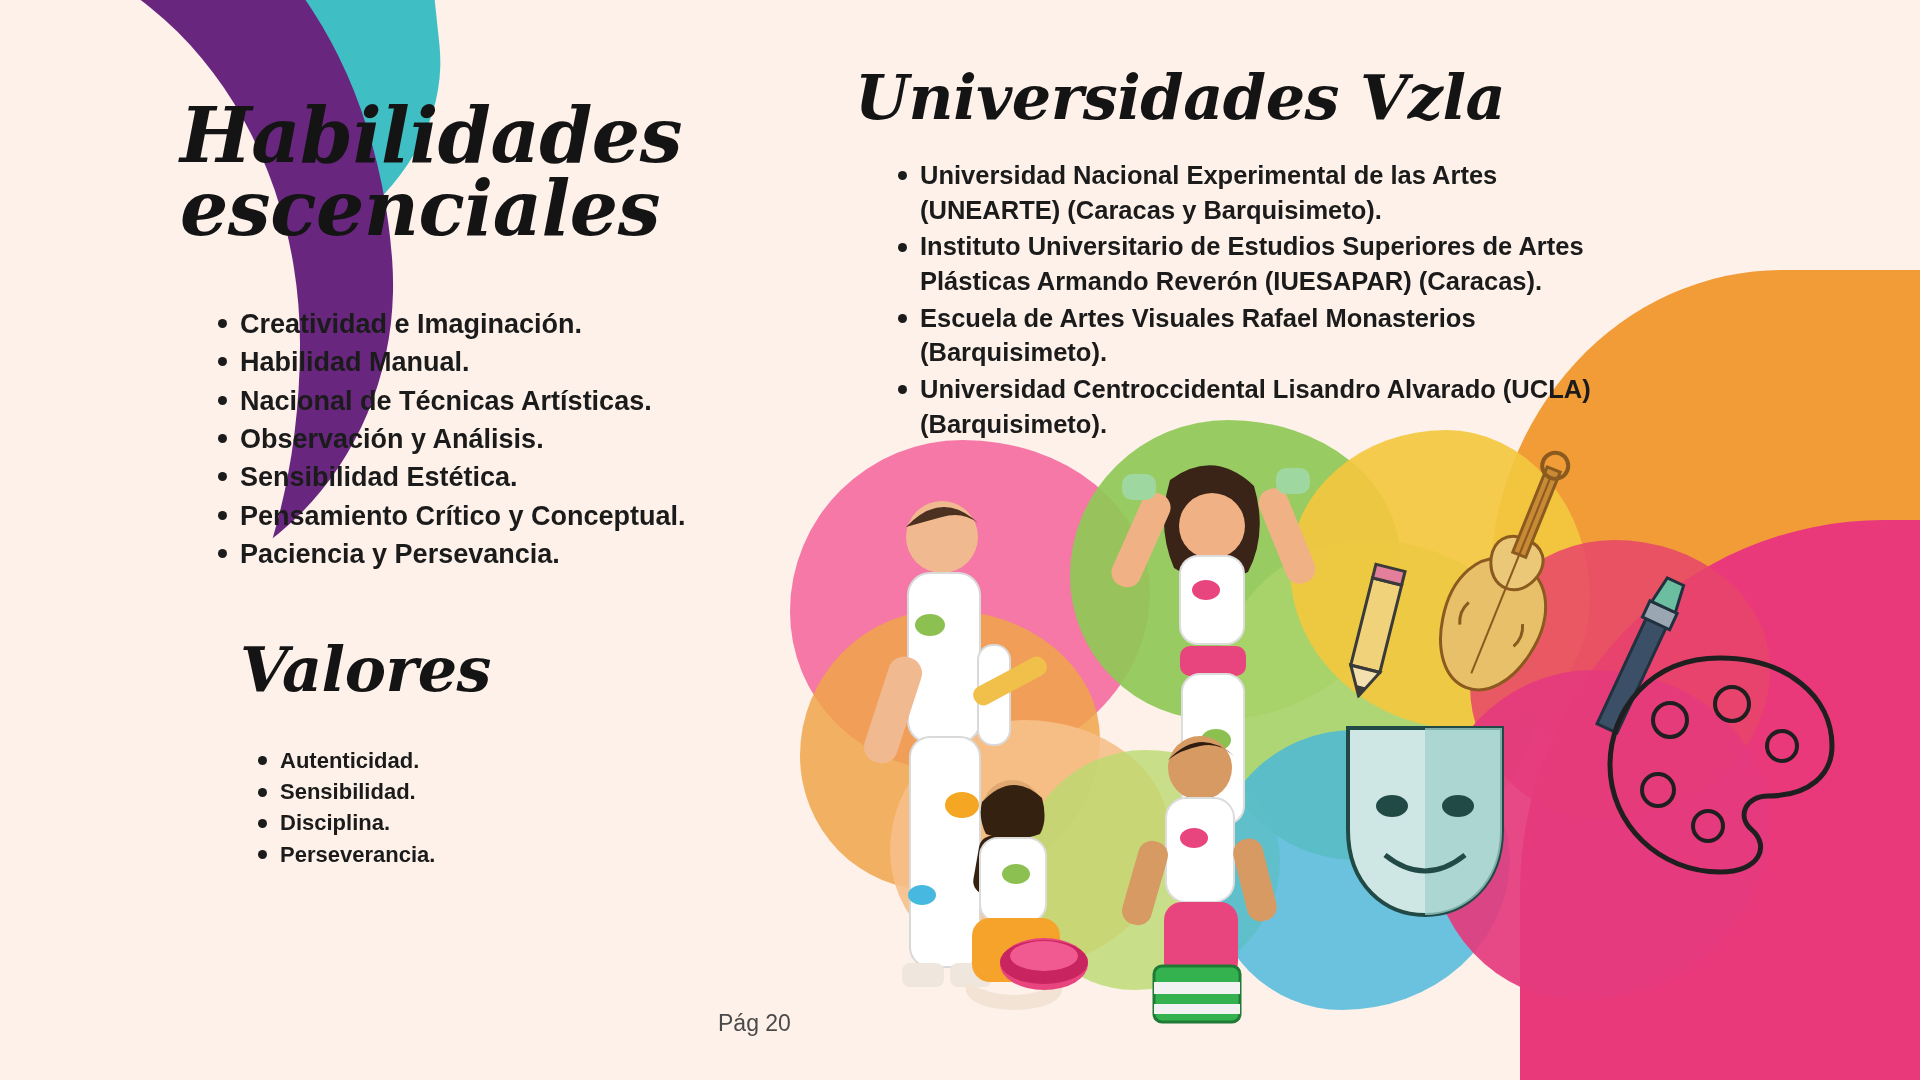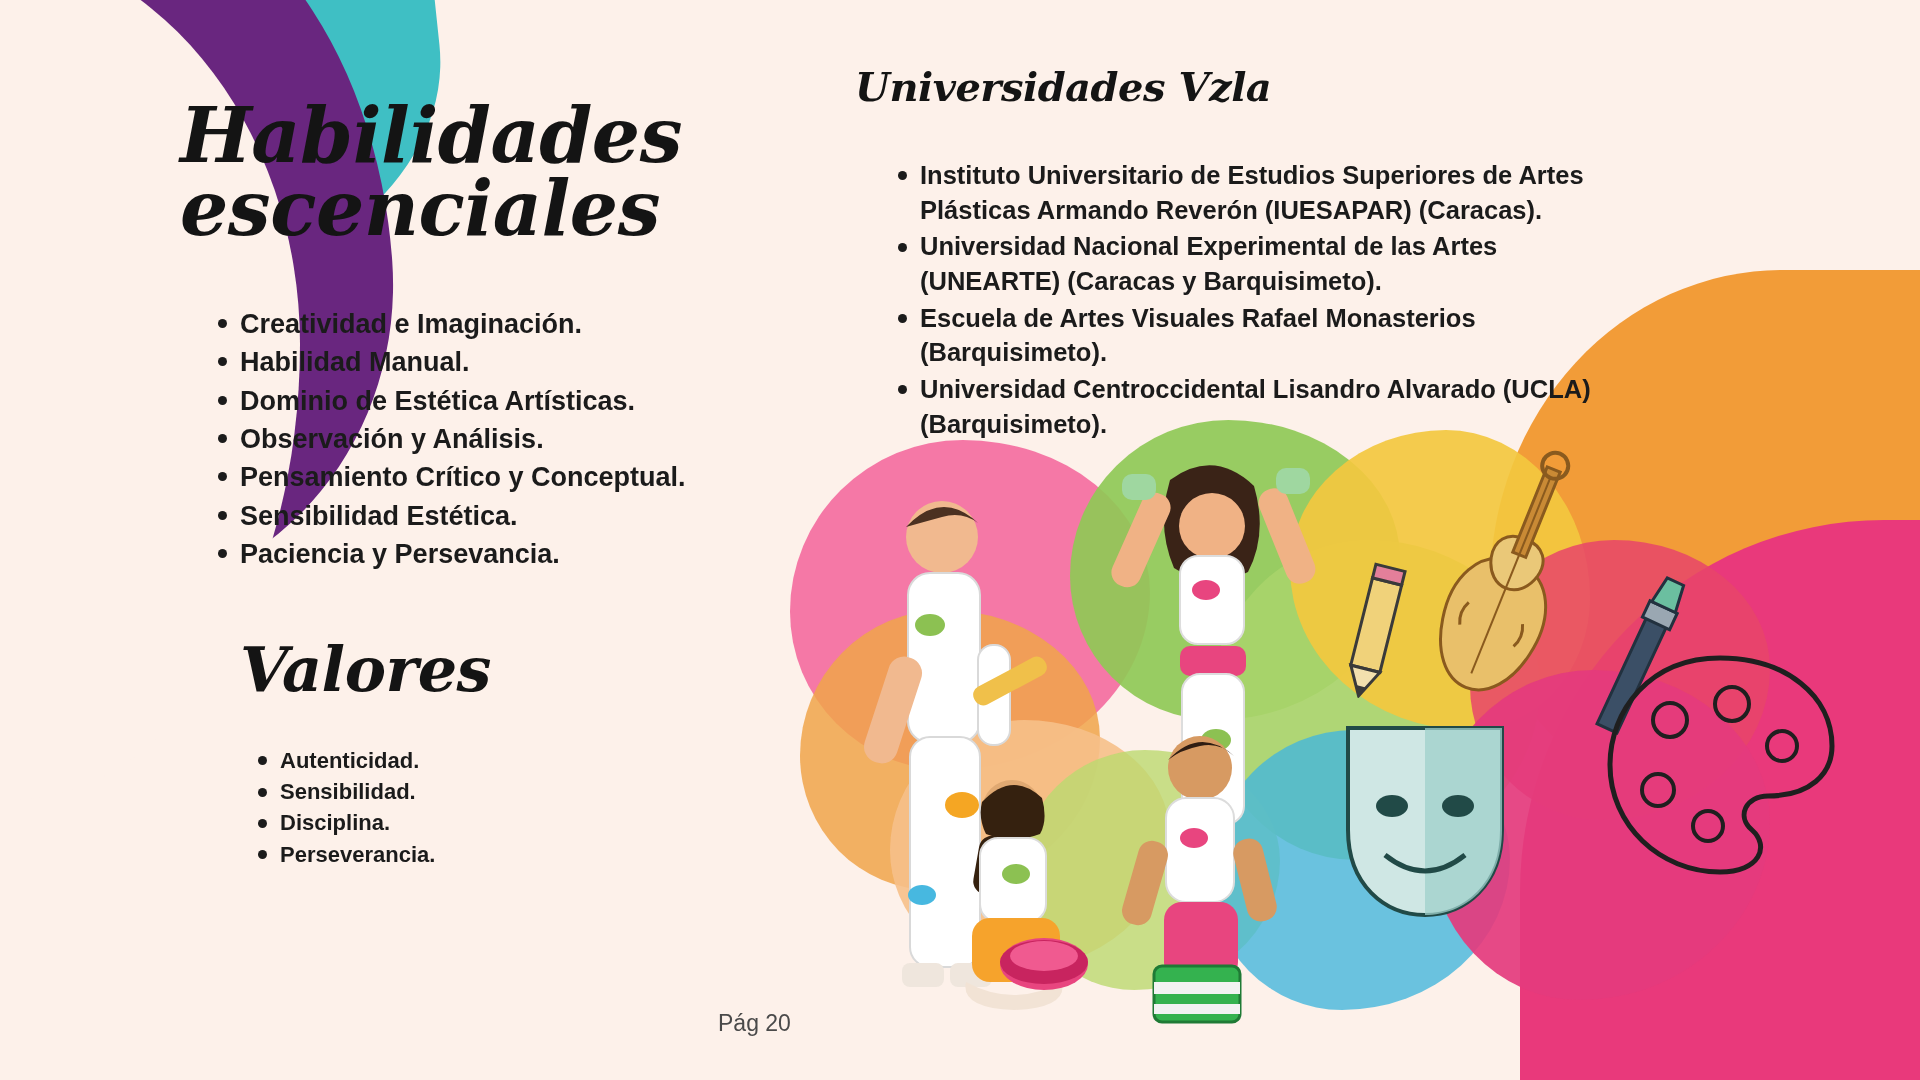--- a/index.html
+++ b/index.html
@@ -173,21 +173,21 @@
   }
   #h-habilidades {
     left: 180px;
     top: 100px;
     width: 640px;
     font-size: 76px;
   }
   #h-universidades {
     left: 855px;
     top: 68px;
-    font-size: 40px;
+    font-size: 62px;
   }
   #h-valores {
     left: 240px;
     top: 640px;
     font-size: 62px;
   }
 
   ul.bullets {
     position: absolute;
     margin: 0;
@@ -361,39 +361,39 @@
       <ellipse cx="124" cy="212" rx="44" ry="22" fill="#c8245f"></ellipse>
       <ellipse cx="124" cy="206" rx="34" ry="15" fill="#f05a90"></ellipse>
     </svg>
   </div>
 
   <div class="heading" id="h-habilidades">Habilidades escenciales</div>
 
   <ul class="bullets" id="list-habilidades">
     <li>Creatividad e Imaginación.</li>
     <li>Habilidad Manual.</li>
-    <li>Dominio de Estética Artísticas.</li>
+    <li>Nacional de Técnicas Artísticas.</li>
     <li>Observación y Análisis.</li>
+    <li>Sensibilidad Estética.</li>
     <li>Pensamiento Crítico y Conceptual.</li>
-    <li>Sensibilidad Estética.</li>
     <li>Paciencia y Persevancia.</li>
   </ul>
 
   <div class="heading" id="h-valores">Valores</div>
 
   <ul class="bullets" id="list-valores">
     <li>Autenticidad.</li>
     <li>Sensibilidad.</li>
     <li>Disciplina.</li>
     <li>Perseverancia.</li>
   </ul>
 
   <div class="heading" id="h-universidades">Universidades Vzla</div>
 
   <ul class="bullets" id="list-universidades">
+    <li>Universidad Nacional Experimental de las Artes (UNEARTE) (Caracas y Barquisimeto).</li>
     <li>Instituto Universitario de Estudios Superiores de Artes Plásticas Armando Reverón (IUESAPAR) (Caracas).</li>
-    <li>Universidad Nacional Experimental de las Artes (UNEARTE) (Caracas y Barquisimeto).</li>
     <li>Escuela de Artes Visuales Rafael Monasterios (Barquisimeto).</li>
     <li>Universidad Centroccidental Lisandro Alvarado (UCLA) (Barquisimeto).</li>
   </ul>
 
   <div class="page-number">Pág 20</div>
 </div>
 
 </body></html>

